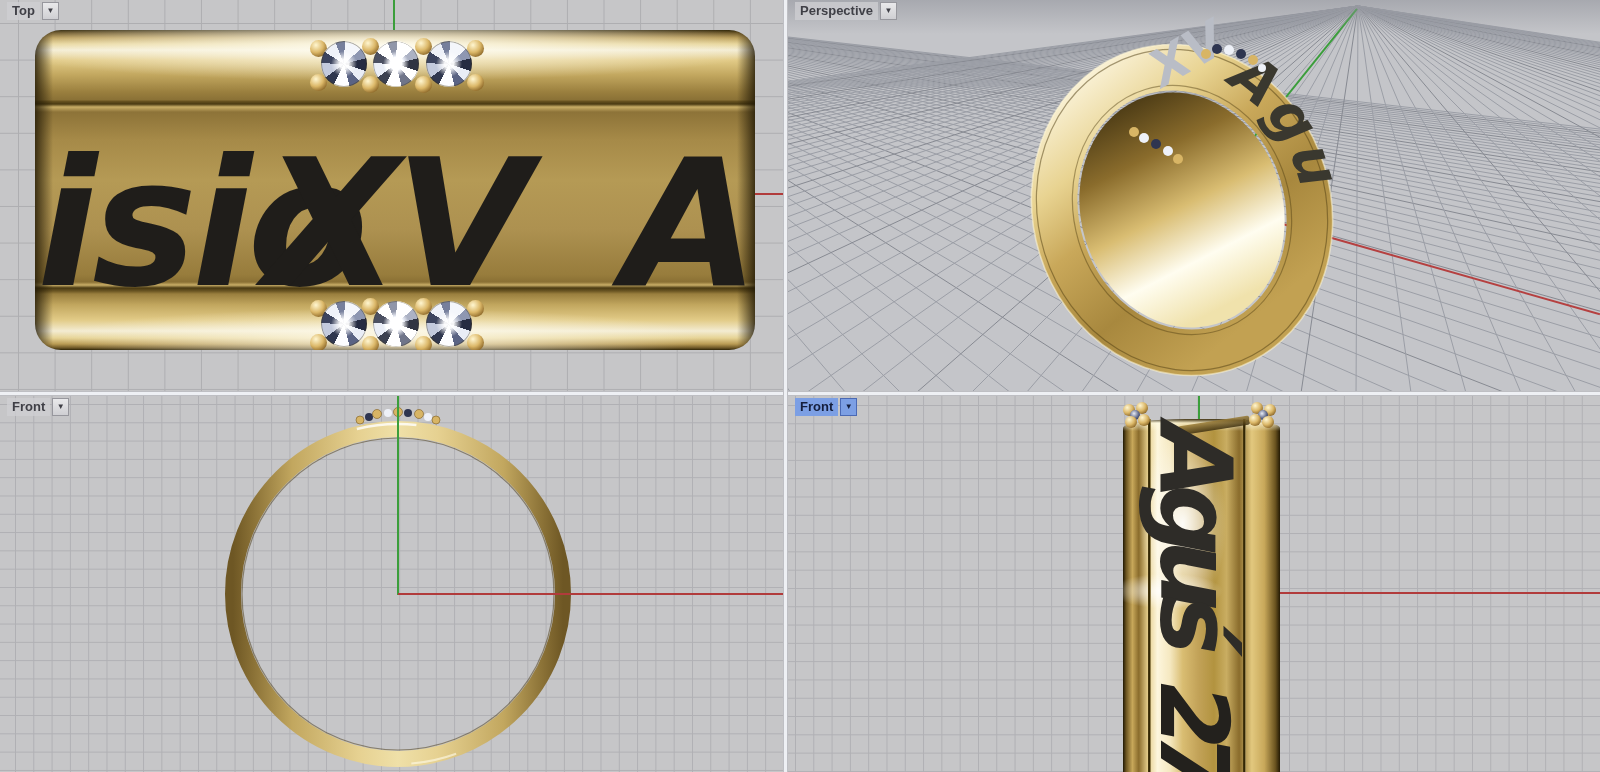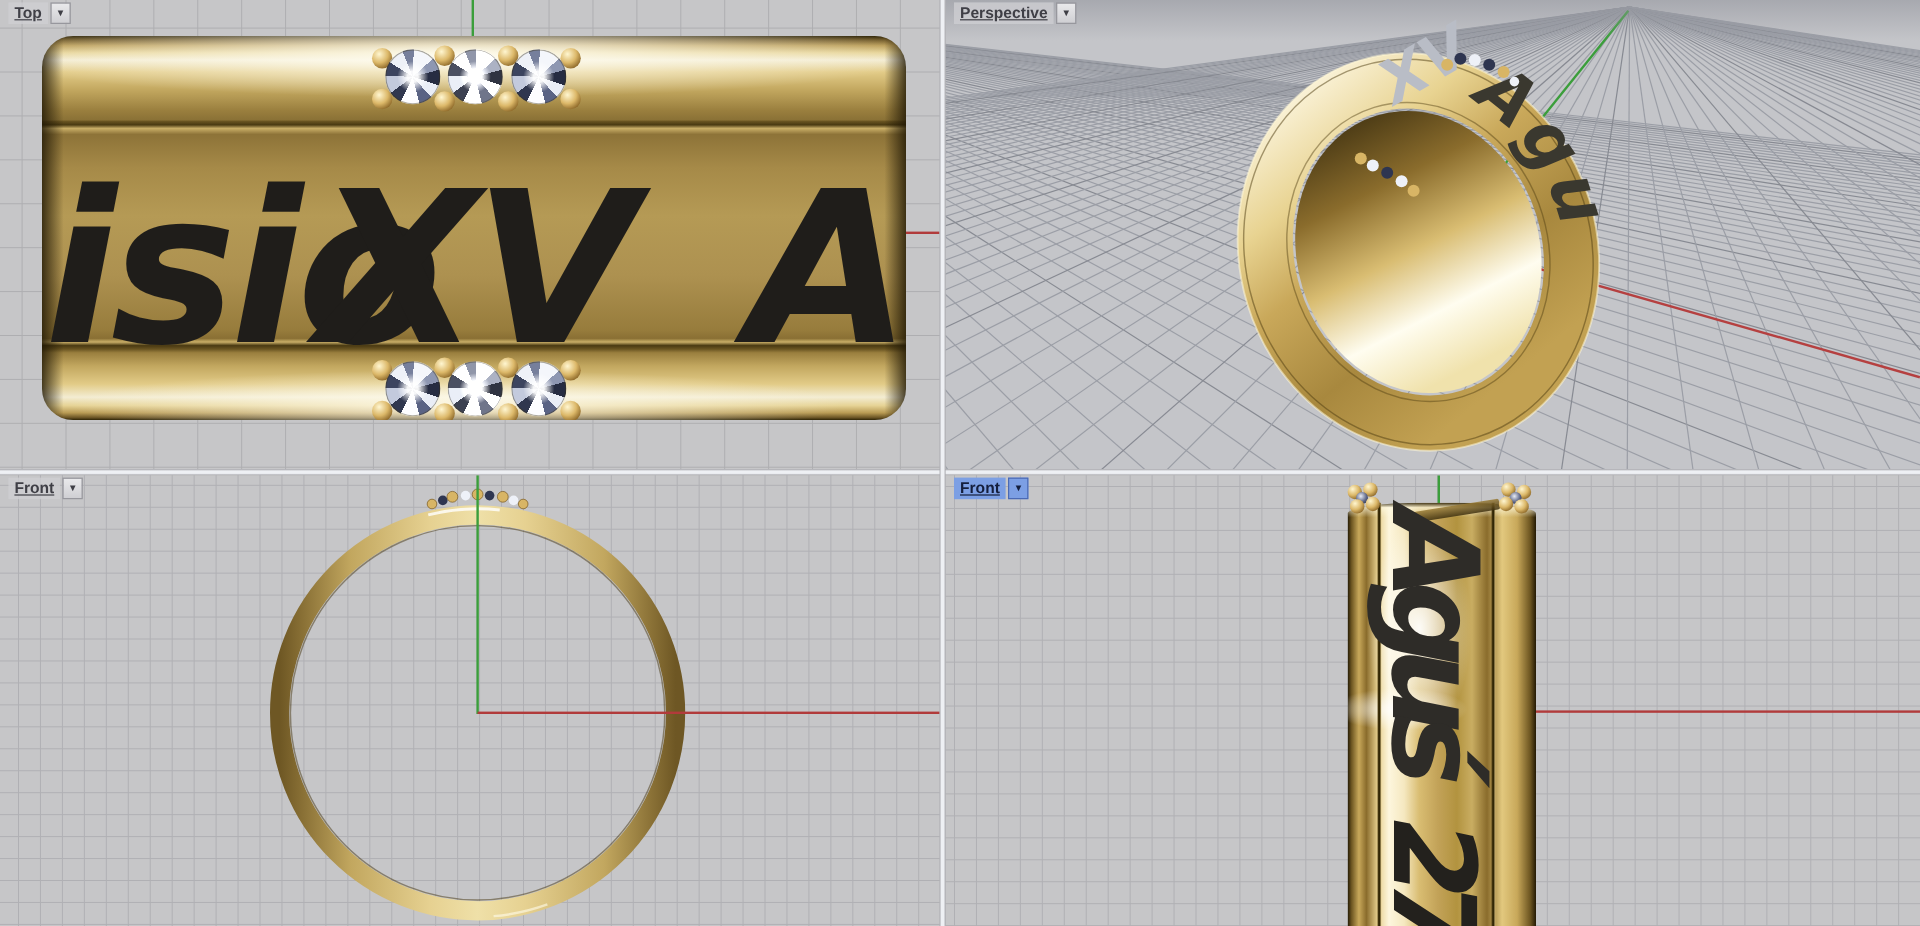--- a/index.html
+++ b/index.html
@@ -22,21 +22,21 @@
   #vp-right{left:788px;top:396px;width:812px;height:376px;background-position:7px 9px;}
 
   .divider{position:absolute;background:linear-gradient(90deg,#a6a6ab,#eef0f4 30%,#eef0f4 70%,#a6a6ab);}
   #div-v{left:783px;top:0;width:5px;height:772px;}
   #div-h{left:0;top:391px;width:1600px;height:5px;
          background:linear-gradient(180deg,#a6a6ab,#eef0f4 30%,#eef0f4 70%,#a6a6ab);}
 
   
   .vp-label{position:absolute;top:2px;left:7px;display:inline-flex;align-items:center;gap:2px;z-index:40;}
   .vp-label .txt{font:bold 13px "Liberation Sans",sans-serif;color:#3f3f46;
-      padding:1px 5px 2px 5px;background:rgba(206,206,210,.78);text-decoration:underline;}
+      padding:1px 5px 2px 5px;background:rgba(206,206,210,.78);}
   .vp-label .arrow{width:15px;height:16px;display:flex;align-items:center;justify-content:center;
       background:linear-gradient(#e9e9eb,#cfcfd3);border:1px solid #97979d;
       font-size:8px;color:#3f3f46;line-height:1;}
   .vp-label.active .txt{background:#7c9fe4;color:#141e3c;}
   .vp-label.active .arrow{background:#7c9fe4;border-color:#4a69b4;color:#141e3c;}
 
   
   .axis{position:absolute;}
   .axis-red{background:#b13b3b;height:2px;}
   .axis-green{background:#3b9e3b;width:2px;}

